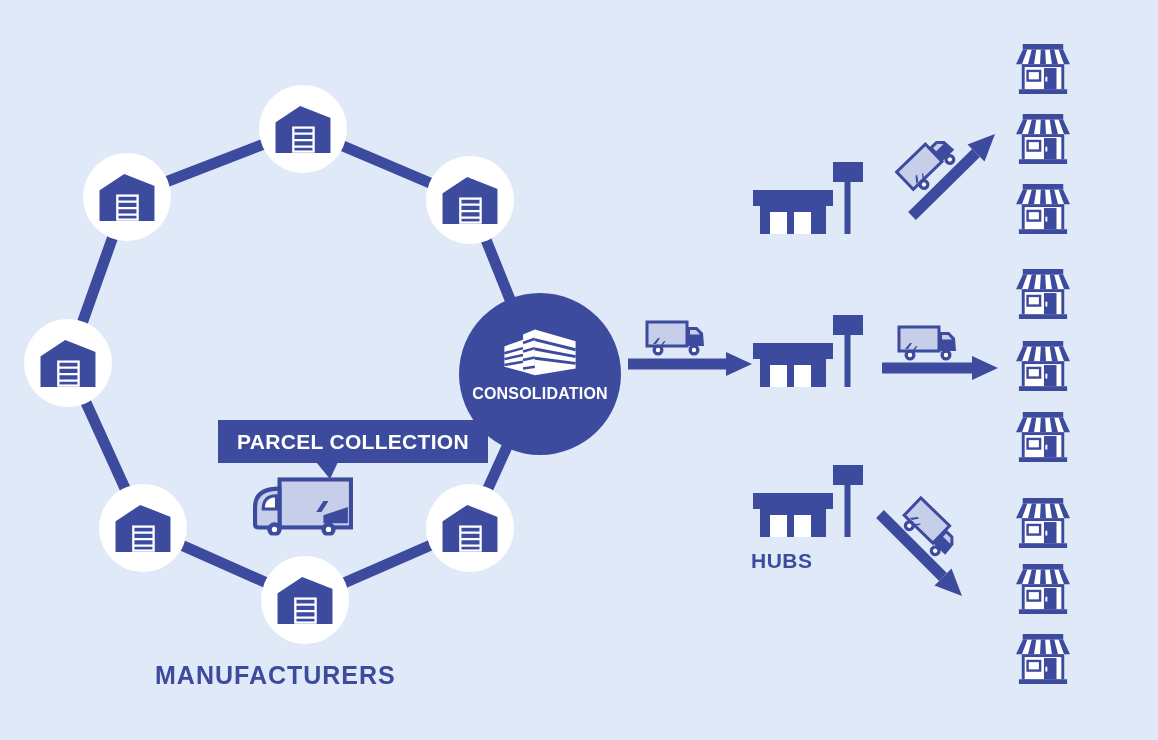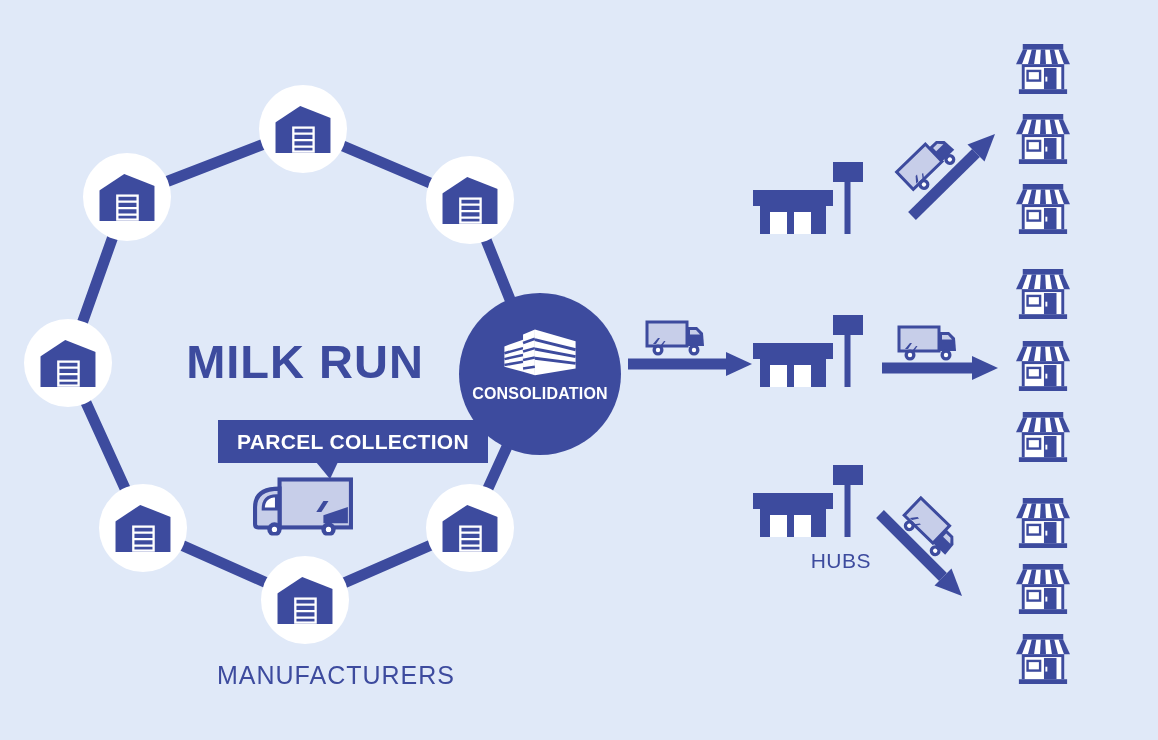--- a/index.html
+++ b/index.html
@@ -35,22 +35,22 @@
   }
   .callout{
     position:absolute;left:218px;top:420px;width:270px;height:43px;
     background:var(--primary,#3d4b9e);
     display:flex;align-items:center;justify-content:center;
   }
   .callout-text{color:#fff;font-weight:bold;font-size:21px;letter-spacing:0.3px;white-space:nowrap;}
   .callout-tail{position:absolute;left:300px;top:462px;}
   .icon-abs{position:absolute;}
   .label{
-    position:absolute;text-align:right;color:var(--primary,#3d4b9e);
-    font-weight:normal;white-space:nowrap;
+    position:absolute;text-align:left;color:var(--primary,#3d4b9e);
+    font-weight:bold;white-space:nowrap;
   }
   .label-manufacturers{left:155px;top:661px;width:300px;font-size:25px;letter-spacing:1px;}
   .label-hubs{left:751px;top:549px;width:120px;font-size:21px;letter-spacing:0.5px;}
   .label-storefront{left:950px;top:701px;width:170px;font-size:20px;letter-spacing:0.5px;}
   .rot-up{transform:rotate(-44deg);transform-origin:center;}
   .rot-down{transform:rotate(44deg);transform-origin:center;}
 </style>
 </head>
 <body>
 
@@ -188,21 +188,20 @@
       </svg>
     </div>
 
   <div class="consolidation">
     <svg width="78" height="53" viewBox="0 0 92 62">
         <use href="#ic-building"></use>
       </svg>
     <div class="consolidation-label">CONSOLIDATION</div>
   </div>
 
-  <div class="title">MILK RUN</div>
   <div class="callout">
     <div class="callout-text">PARCEL COLLECTION</div>
   </div>
   <svg class="callout-tail" width="50" height="18">
     <polygon points="16,0 38,0 30,17" fill="var(--primary,#3d4b9e)"></polygon>
   </svg>
 
   <svg class="icon-abs" style="left:252px;top:476px;transform:scale(1,1)" width="102" height="60" viewBox="0 0 100 58">
       <use href="#ic-truck-big"></use>
     </svg>

